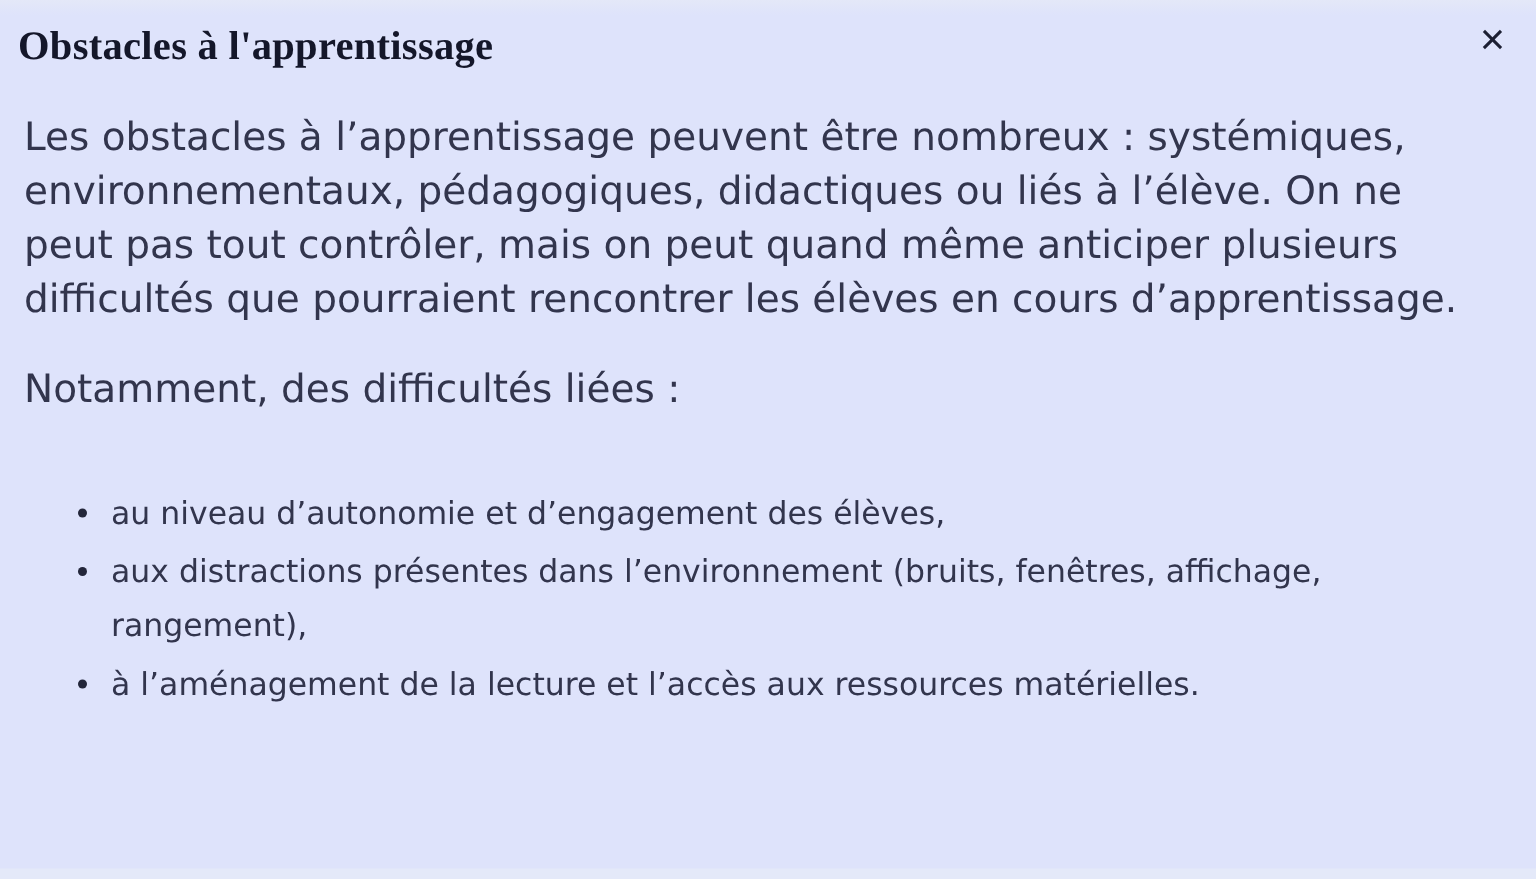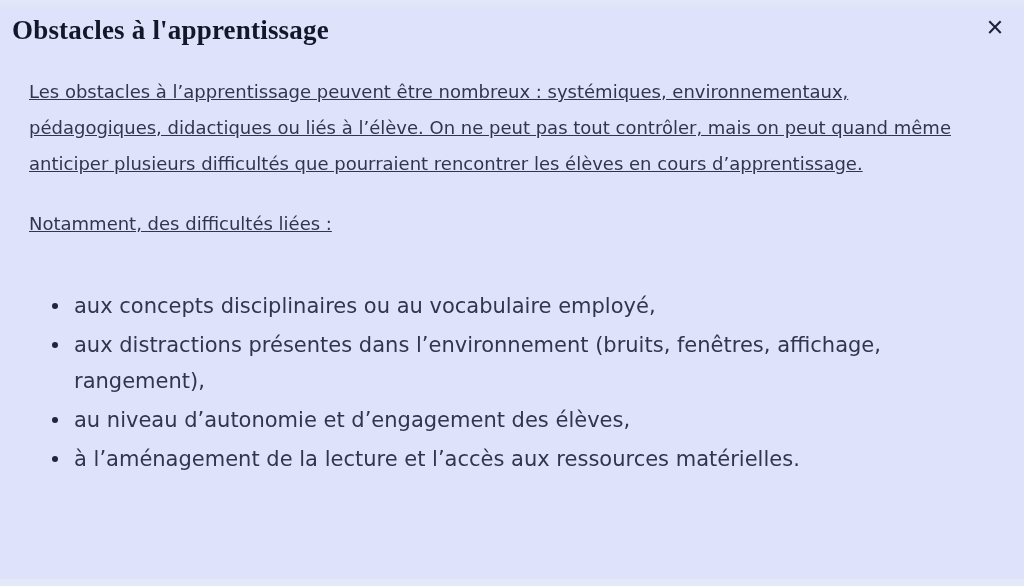--- a/index.html
+++ b/index.html
@@ -50,25 +50,24 @@
   .close-icon {
     font-size: 29px;
     font-weight: 400;
     color: #1c1f33;
     line-height: 1;
   }
   .content {
     padding: 0 40px 0 12px;
   }
   .paragraph {
-    font-size: 18px;
+    font-size: 26px;
     line-height: 36px;
-    margin: 17px;
+    margin: 4px;
     color: #32354d;
-    text-decoration: underline;
   }
   .intro-paragraph {
     margin-top: 28px;
   }
   .list-intro {
     margin-top: 24px;
   }
   .difficulties-list {
     margin: 46px 0 0 0;
     padding: 0 0 0 62px;
@@ -111,22 +110,21 @@
       <span class="close-icon">×</span>
     </button>
   </div>
 
   <div class="content">
     <p class="paragraph intro-paragraph">Les obstacles à l’apprentissage peuvent être nombreux : systémiques, environnementaux, pédagogiques, didactiques ou liés à l’élève. On ne peut pas tout contrôler, mais on peut quand même anticiper plusieurs difficultés que pourraient rencontrer les élèves en cours d’apprentissage.</p>
 
     <p class="paragraph list-intro">Notamment, des difficultés liées :</p>
 
     <ul class="difficulties-list">
-      <li>aux concepts disciplinaires ou au vocabulaire employé,</li>
+      <li>au niveau d’autonomie et d’engagement des élèves,</li>
       <li>aux distractions présentes dans l’environnement (bruits, fenêtres, affichage, rangement),</li>
-      <li>au niveau d’autonomie et d’engagement des élèves,</li>
       <li>à l’aménagement de la lecture et l’accès aux ressources matérielles.</li>
     </ul>
   </div>
 
   <div class="bottom-strip"></div>
 
 </div>
 
 </body></html>

